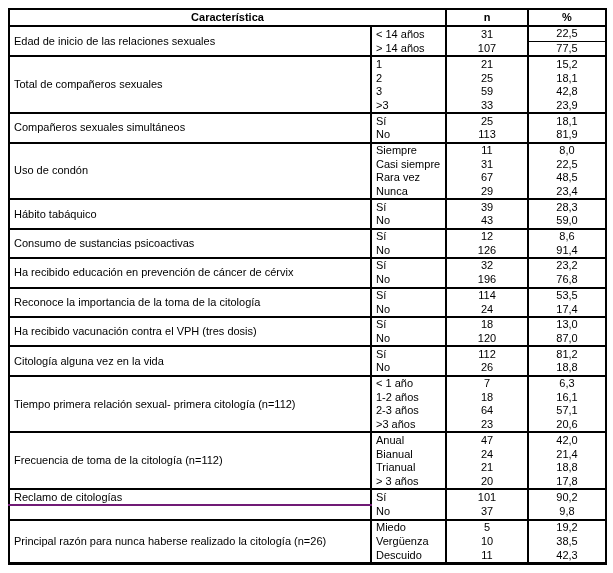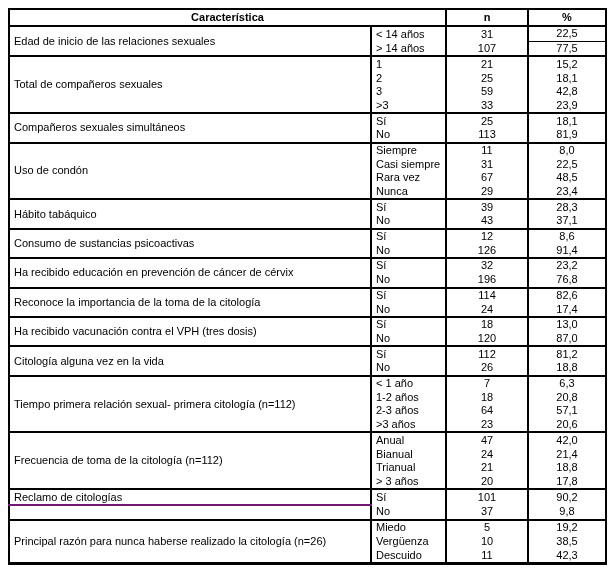--- a/index.html
+++ b/index.html
@@ -161,21 +161,21 @@
         </tr>
         <tr class="group-start">
           <td class="label-cell" rowspan="2">Hábito tabáquico</td>
           <td class="cat-cell">Sí</td>
           <td class="n-cell">39</td>
           <td class="pct-cell">28,3</td>
         </tr>
         <tr class="">
           <td class="cat-cell">No</td>
           <td class="n-cell">43</td>
-          <td class="pct-cell">37,1</td>
+          <td class="pct-cell">59,0</td>
         </tr>
         <tr class="group-start">
           <td class="label-cell" rowspan="2">Consumo de sustancias psicoactivas</td>
           <td class="cat-cell">Sí</td>
           <td class="n-cell">12</td>
           <td class="pct-cell">8,6</td>
         </tr>
         <tr class="">
           <td class="cat-cell">No</td>
           <td class="n-cell">126</td>
@@ -189,21 +189,21 @@
         </tr>
         <tr class="">
           <td class="cat-cell">No</td>
           <td class="n-cell">196</td>
           <td class="pct-cell">76,8</td>
         </tr>
         <tr class="group-start">
           <td class="label-cell" rowspan="2">Reconoce la importancia de la toma de la citología</td>
           <td class="cat-cell">Sí</td>
           <td class="n-cell">114</td>
-          <td class="pct-cell">82,6</td>
+          <td class="pct-cell">53,5</td>
         </tr>
         <tr class="">
           <td class="cat-cell">No</td>
           <td class="n-cell">24</td>
           <td class="pct-cell">17,4</td>
         </tr>
         <tr class="group-start">
           <td class="label-cell" rowspan="2">Ha recibido vacunación contra el VPH (tres dosis)</td>
           <td class="cat-cell">Sí</td>
           <td class="n-cell">18</td>
@@ -227,21 +227,21 @@
         </tr>
         <tr class="group-start">
           <td class="label-cell" rowspan="4">Tiempo primera relación sexual- primera citología (n=112)</td>
           <td class="cat-cell">&lt; 1 año</td>
           <td class="n-cell">7</td>
           <td class="pct-cell">6,3</td>
         </tr>
         <tr class="">
           <td class="cat-cell">1-2 años</td>
           <td class="n-cell">18</td>
-          <td class="pct-cell">20,8</td>
+          <td class="pct-cell">16,1</td>
         </tr>
         <tr class="">
           <td class="cat-cell">2-3 años</td>
           <td class="n-cell">64</td>
           <td class="pct-cell">57,1</td>
         </tr>
         <tr class="">
           <td class="cat-cell">&gt;3 años</td>
           <td class="n-cell">23</td>
           <td class="pct-cell">20,6</td>

